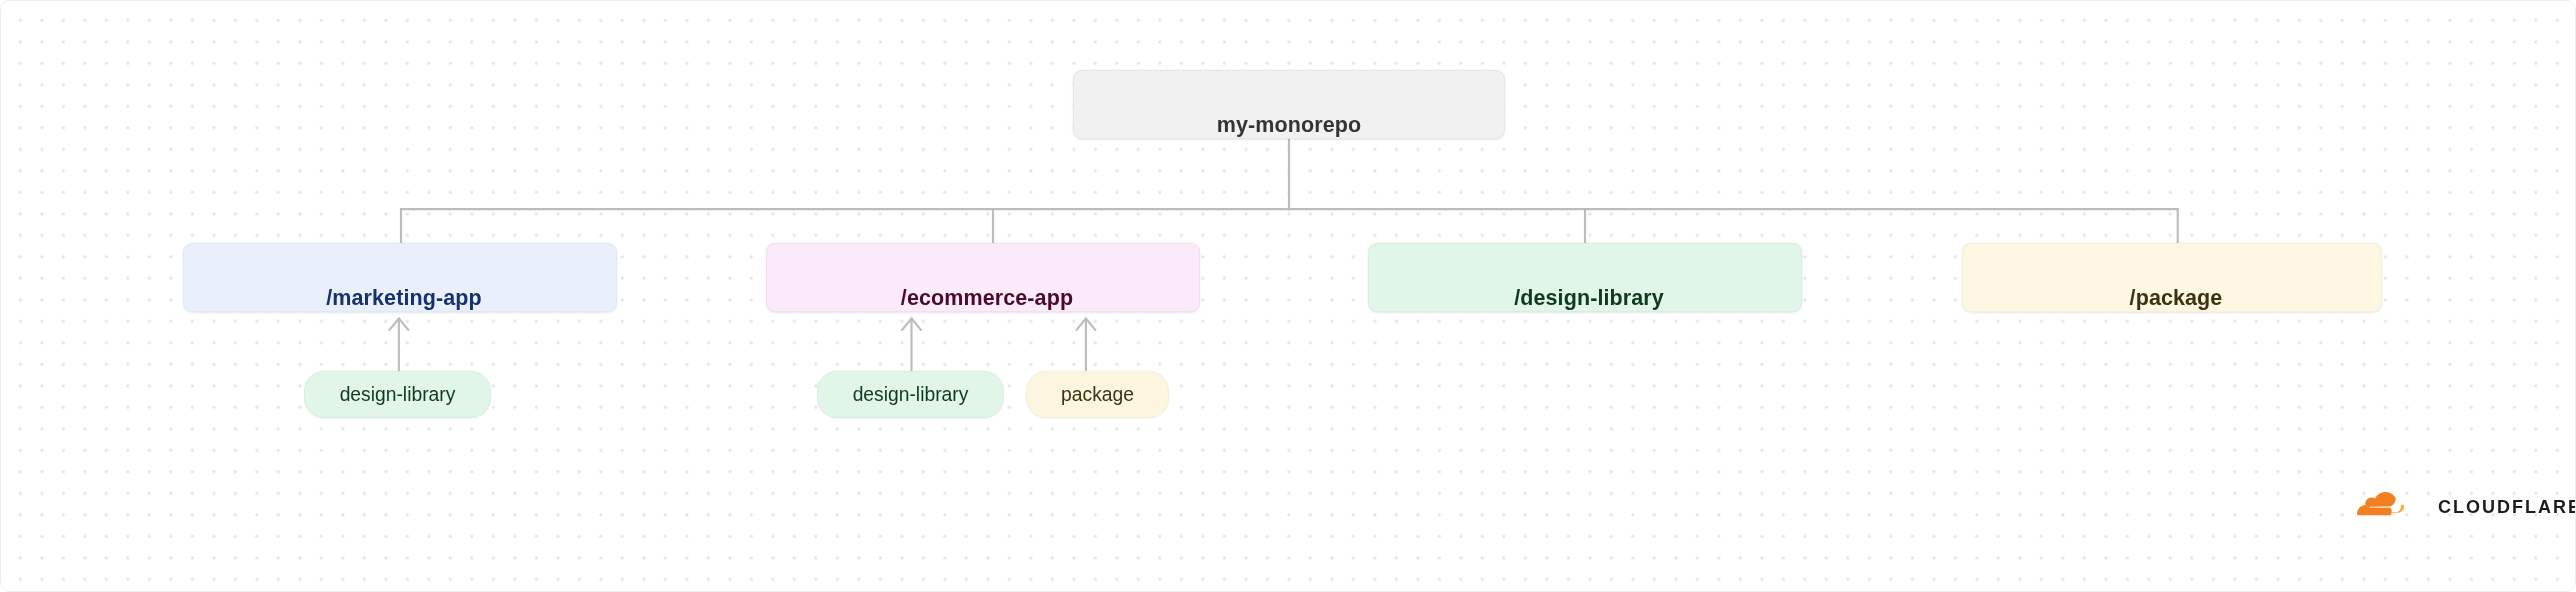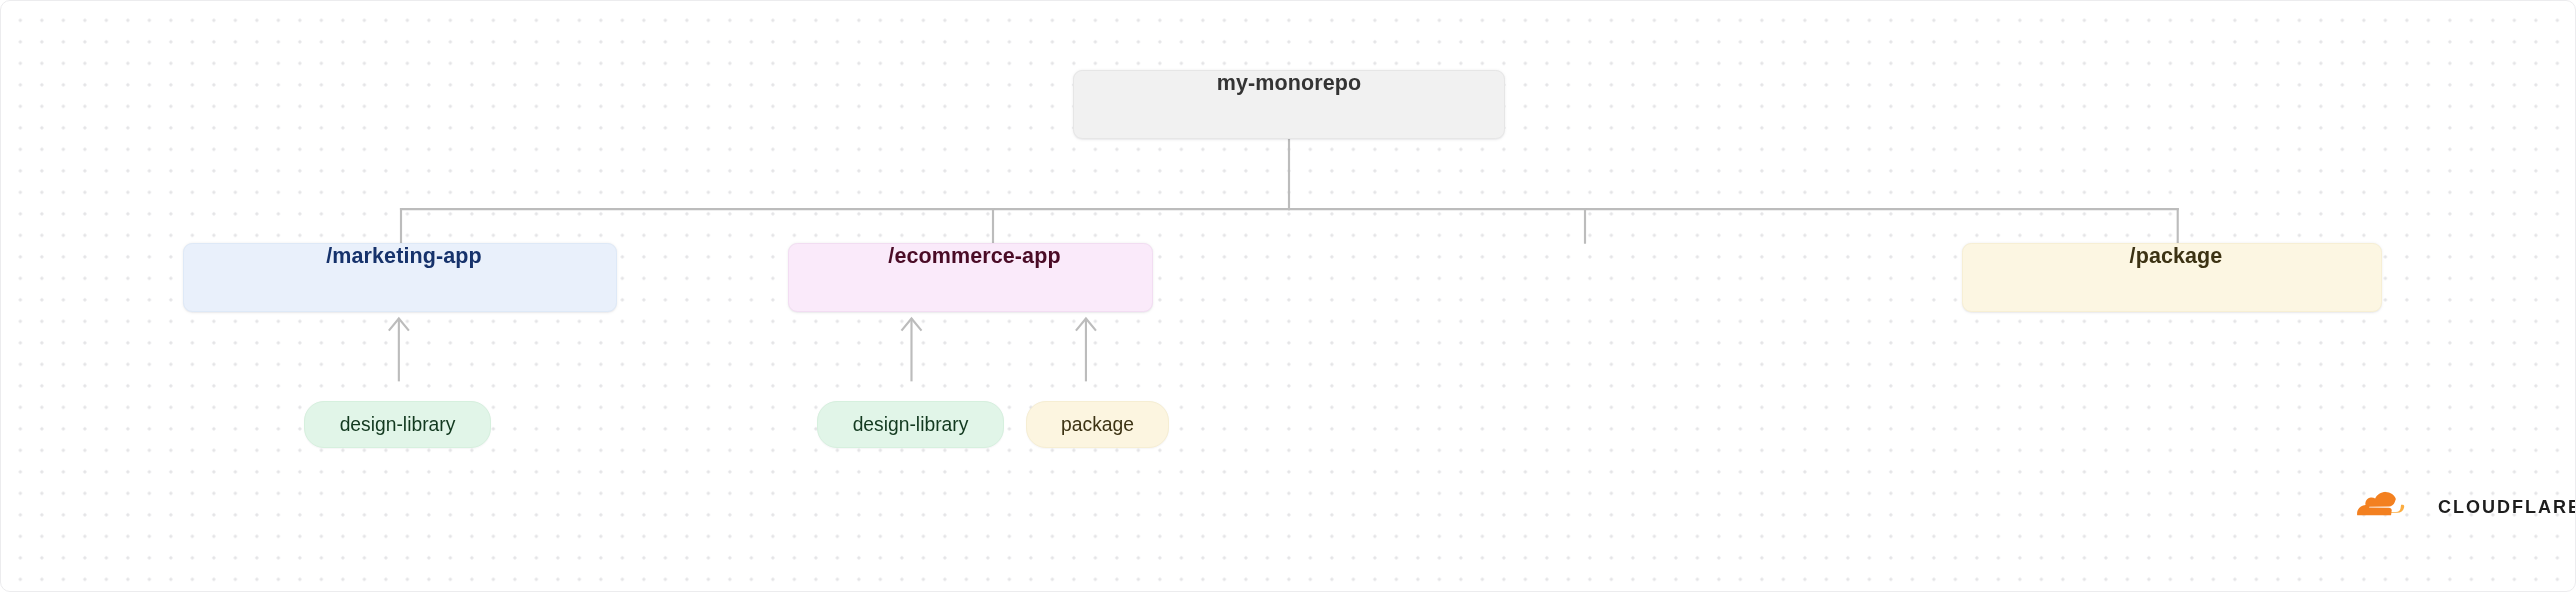--- a/index.html
+++ b/index.html
@@ -35,21 +35,21 @@
     height: 592px;
     pointer-events: none;
   }
 
   
   .node {
     position: absolute;
     box-sizing: border-box;
     border-radius: 9.3px;
     display: flex;
-    align-items: flex-start;
+    align-items: flex-end;
     justify-content: center;
     box-shadow: 0 0.7px 1.4px rgba(16,24,40,0.05),
                 0 0.7px 3.6px rgba(16,24,40,0.05);
   }
   .node-label {
     font-weight: bold;
     letter-spacing: 0.1px;
     white-space: nowrap;
   }
 
@@ -75,22 +75,22 @@
 
   .node-marketing {
     left: 182px;
     width: 434px;
     background: #e9f0fb;
     border: 0.7px solid #dee9f7;
   }
   .node-marketing .node-label { color: #16326b; }
 
   .node-ecommerce {
-    left: 787px;
-    width: 365px;
+    left: 765px;
+    width: 434px;
     background: #faeafa;
     border: 0.7px solid #f2ddf2;
   }
   .node-ecommerce .node-label { color: #4a0b26; }
 
   .node-design {
     left: 1367px;
     width: 434px;
     background: #e1f5e8;
     border: 0.7px solid #d3efdd;
@@ -102,21 +102,21 @@
     width: 420px;
     background: #fcf6e2;
     border: 0.7px solid #f7efd4;
   }
   .node-package .node-label { color: #3c3213; }
 
   
   .pill {
     position: absolute;
     box-sizing: border-box;
-    top: 400px;
+    top: 370px;
     height: 47px;
     border-radius: 20px;
     display: flex;
     align-items: center;
     justify-content: center;
     padding: 0 15.7px;
     font-size: 19.3px;
     white-space: nowrap;
     box-shadow: 0 0.7px 1.4px rgba(16,24,40,0.04);
   }
@@ -190,20 +190,23 @@
   </div>
 
   <div class="node node-child node-marketing">
     <span class="node-label">/marketing-app</span>
   </div>
 
   <div class="node node-child node-ecommerce">
     <span class="node-label">/ecommerce-app</span>
   </div>
 
+  <div class="node node-child node-design">
+    <span class="node-label">/design-library</span>
+  </div>
 
   <div class="node node-child node-package">
     <span class="node-label">/package</span>
   </div>
 
   <div class="pill pill-green pill-mk-design">
     <span>design-library</span>
   </div>
 
   <div class="pill pill-green pill-ec-design">

